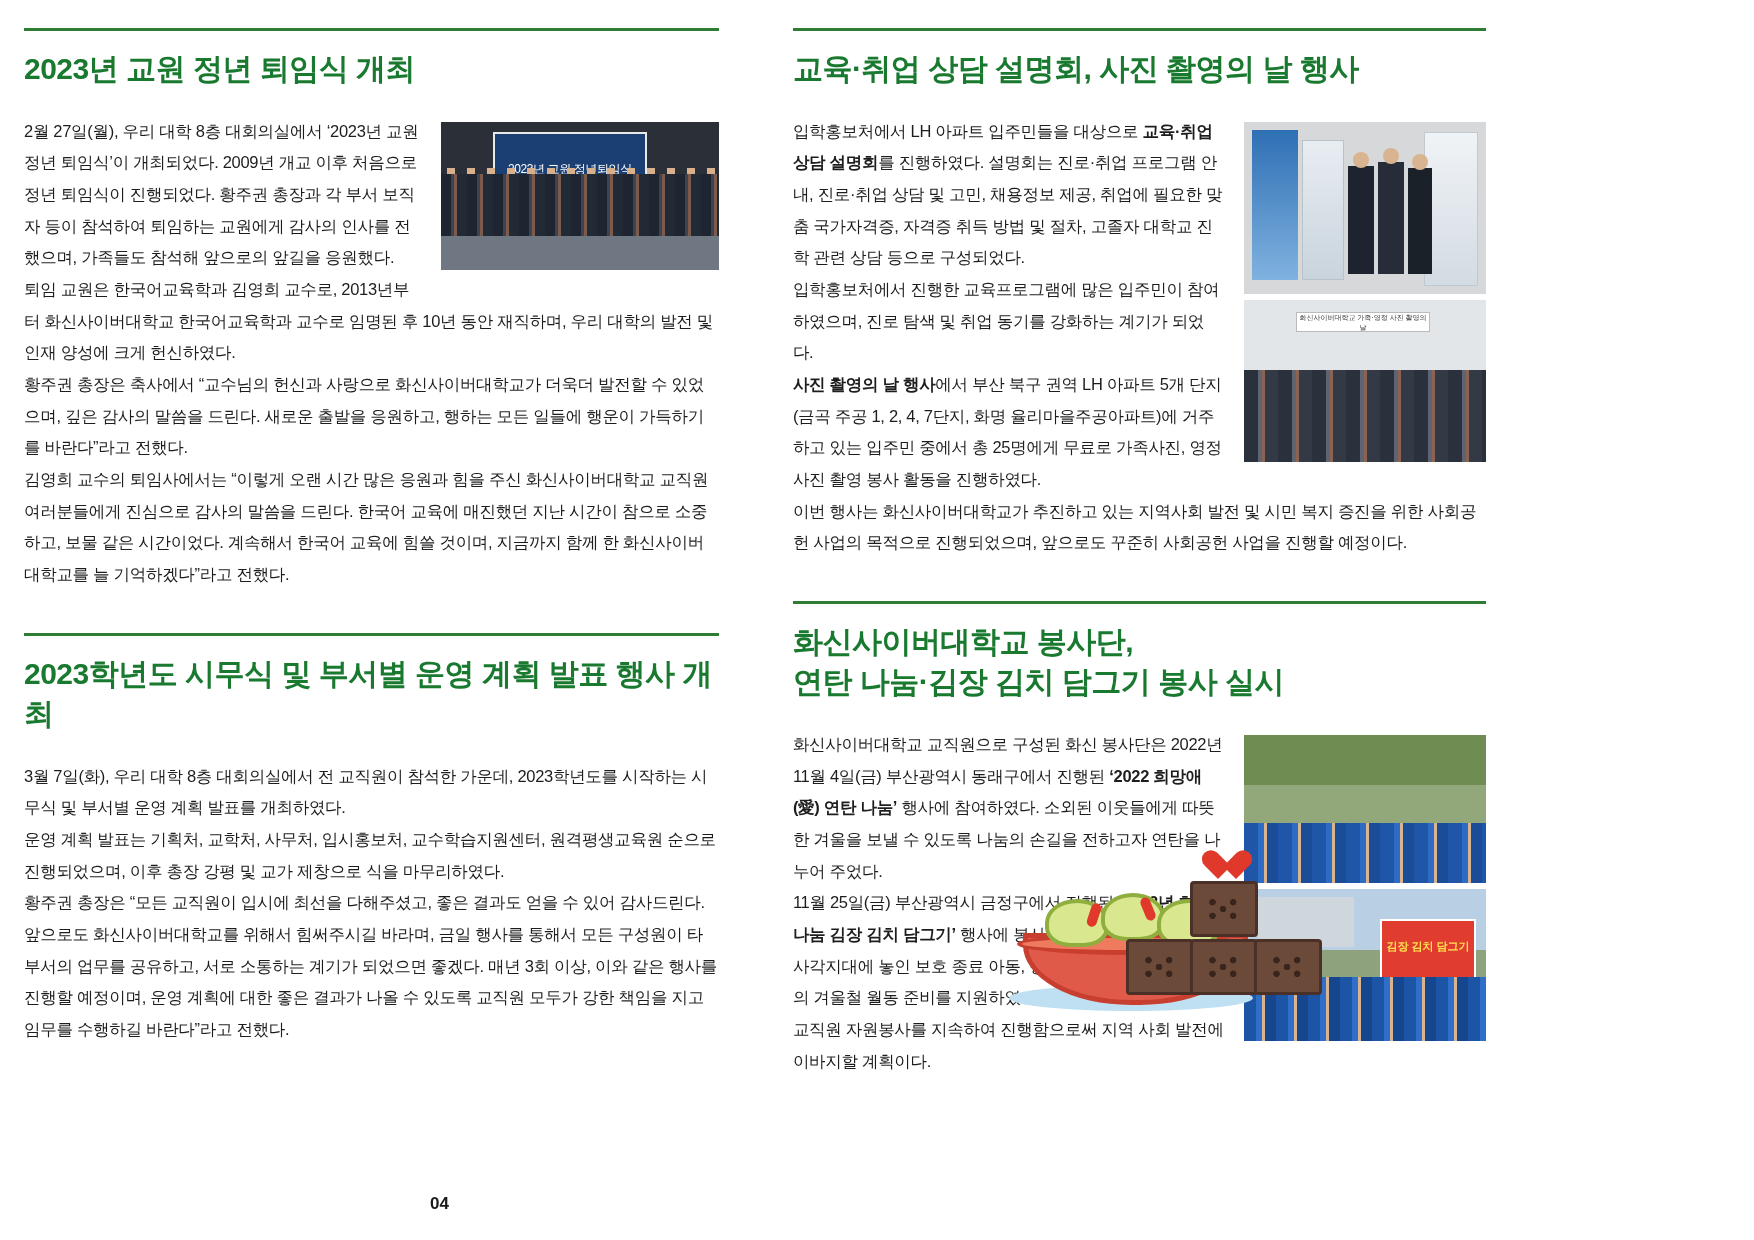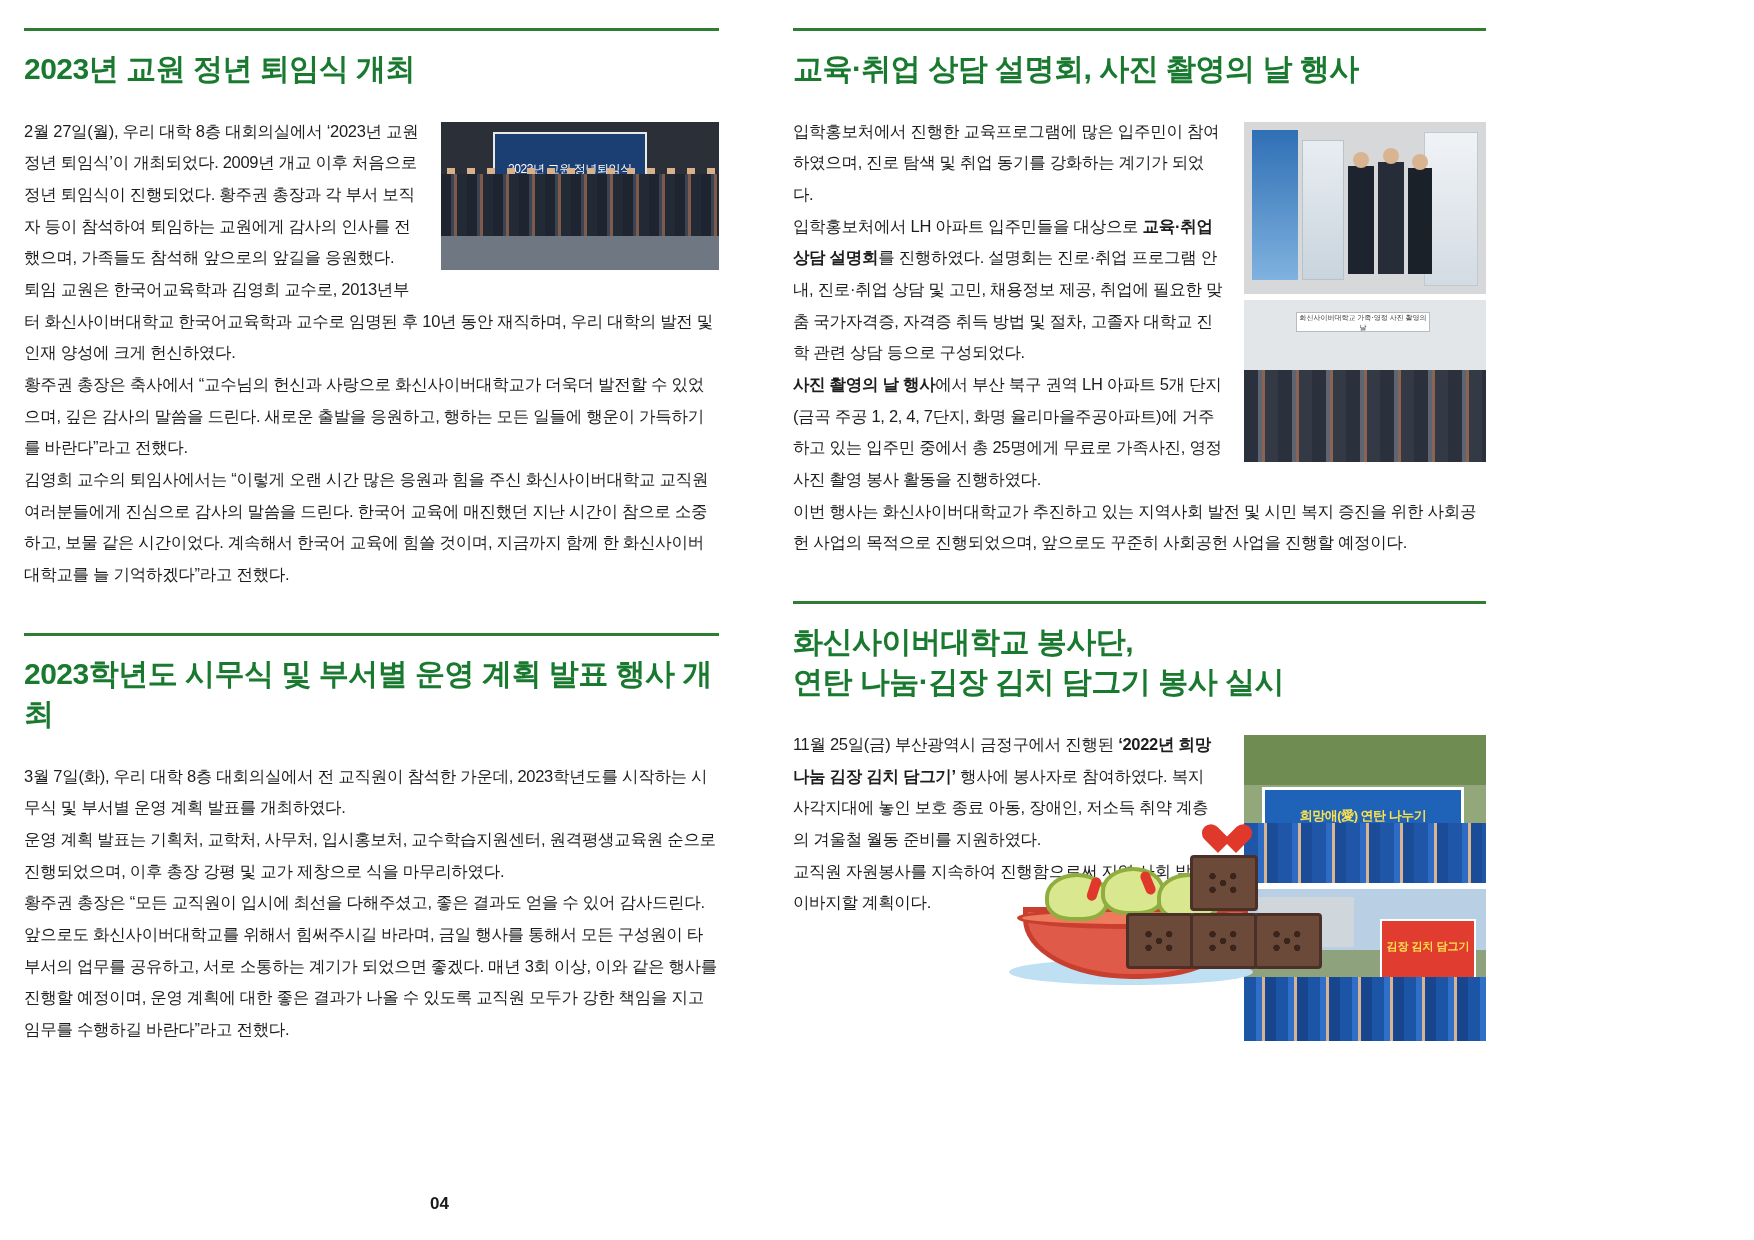--- a/index.html
+++ b/index.html
@@ -397,54 +397,52 @@
           <div class="p3"></div>
         </div>
         <div class="photo photo-r1b">
           <div class="wall"></div>
           <div class="sign">화신사이버대학교 가족·영정 사진 촬영의 날</div>
           <div class="seated"></div>
         </div>
       </div>
 
       <div class="body-text">
+        <p>입학홍보처에서 LH 아파트 입주민들을 대상으로 <b>교육·취업 상담 설명회</b>를 진행하였다. 설명회는 진로·취업 프로그램 안내, 진로·취업 상담 및 고민, 채용정보 제공, 취업에 필요한 맞춤 국가자격증, 자격증 취득 방법 및 절차, 고졸자 대학교 진학 관련 상담 등으로 구성되었다.</p>
         <p>입학홍보처에서 진행한 교육프로그램에 많은 입주민이 참여하였으며, 진로 탐색 및 취업 동기를 강화하는 계기가 되었다.</p>
-        <p>입학홍보처에서 LH 아파트 입주민들을 대상으로 <b>교육·취업 상담 설명회</b>를 진행하였다. 설명회는 진로·취업 프로그램 안내, 진로·취업 상담 및 고민, 채용정보 제공, 취업에 필요한 맞춤 국가자격증, 자격증 취득 방법 및 절차, 고졸자 대학교 진학 관련 상담 등으로 구성되었다.</p>
         <p><b>사진 촬영의 날 행사</b>에서 부산 북구 권역 LH 아파트 5개 단지(금곡 주공 1, 2, 4, 7단지, 화명 율리마을주공아파트)에 거주하고 있는 입주민 중에서 총 25명에게 무료로 가족사진, 영정 사진 촬영 봉사 활동을 진행하였다.</p>
         <p>이번 행사는 화신사이버대학교가 추진하고 있는 지역사회 발전 및 시민 복지 증진을 위한 사회공헌 사업의 목적으로 진행되었으며, 앞으로도 꾸준히 사회공헌 사업을 진행할 예정이다.</p>
       </div>
       <div class="clear"></div>
     </div>
 
     <div class="sp"></div>
 
     <div class="article">
       <div class="rule"></div>
       <h2 class="headline">
         <span class="l2">화신사이버대학교 봉사단,</span>
         <span class="l2">연탄 나눔·김장 김치 담그기 봉사 실시</span>
       </h2>
 
       <div class="photo-stack-r2">
         <div class="photo photo-r2a">
-          <div class="banner">
-            <div class="bt">희망애(愛) 연탄 나누기</div>
-          </div>
           <div class="vol"></div>
         </div>
         <div class="photo photo-r2b">
           <div class="bldg"></div>
           <div class="banner2">
             <div class="bt">김장 김치 담그기</div>
           </div>
           <div class="vol2"></div>
         </div>
       </div>
 
       <div class="body-text">
+        <p>화신사이버대학교 교직원으로 구성된 화신 봉사단은 2022년 11월 4일(금) 부산광역시 동래구에서 진행된 <b>‘2022 희망애(愛) 연탄 나눔’</b> 행사에 참여하였다. 소외된 이웃들에게 따뜻한 겨울을 보낼 수 있도록 나눔의 손길을 전하고자 연탄을 나누어 주었다.</p>
         <p>11월 25일(금) 부산광역시 금정구에서 진행된 <b>‘2022년 희망 나눔 김장 김치 담그기’</b> 행사에 봉사자로 참여하였다. 복지 사각지대에 놓인 보호 종료 아동, 장애인, 저소득 취약 계층의 겨울철 월동 준비를 지원하였다.</p>
         <p>교직원 자원봉사를 지속하여 진행함으로써 지역 사회 발전에 이바지할 계획이다.</p>
       </div>
       <div class="clear"></div>
 
       <div class="illus">
         <div class="kimchi-bowl">
           <div class="water"></div>
           <div class="bowl"></div>
           <div class="rim"></div>

